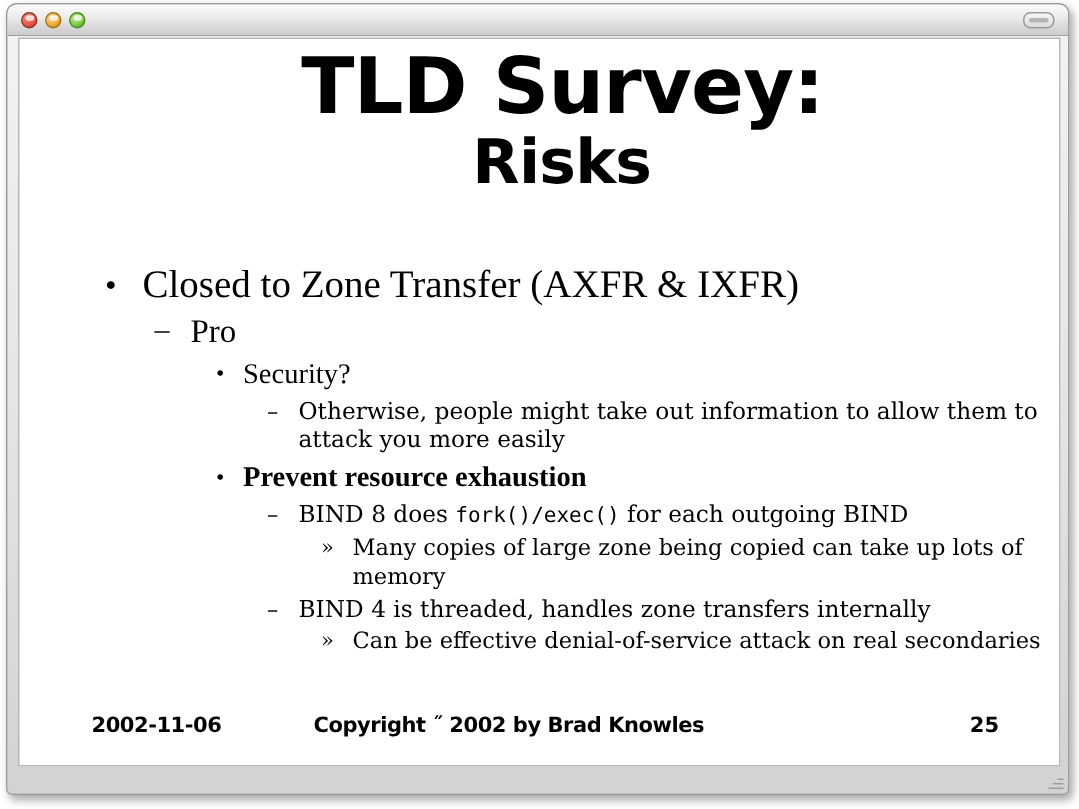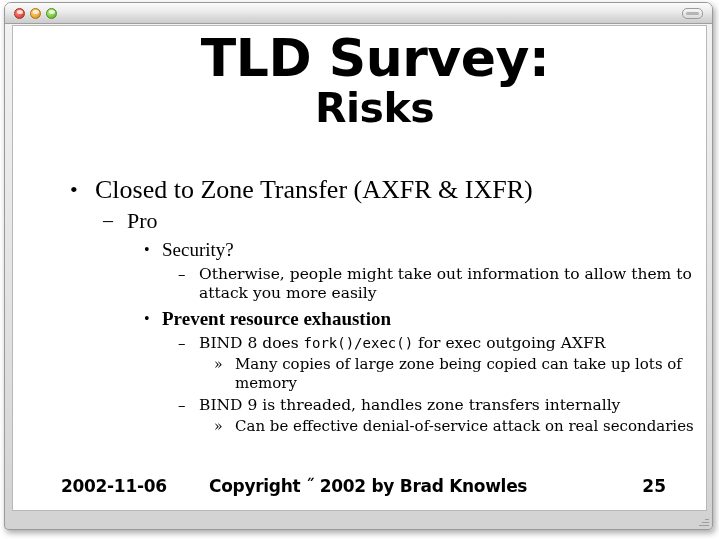--- a/index.html
+++ b/index.html
@@ -222,21 +222,21 @@
 
   
   #footer {
     position: absolute;
     left: 0;
     bottom: 12px;
     width: 695px;
     height: 22px;
     font-family: "DejaVu Sans", "Liberation Sans", sans-serif;
     font-weight: bold;
-    font-size: 17px;
+    font-size: 14px;
     color: #000;
   }
   #footer-date   { position: absolute; left: 48px;  top: 0; letter-spacing: -0.3px; }
   #footer-credit { position: absolute; left: 196px; top: 0; letter-spacing: -0.3px; }
   #footer-page   { position: absolute; right: 42px; top: 0; }
 </style>
 </head>
 <body>
 
 <div id="window">
@@ -277,31 +277,31 @@
         <span class="txt">Otherwise, people might take out information to allow them to attack you more easily</span>
       </div>
 
       <div class="row lvl3">
         <span class="bul">•</span>
         <span class="txt bold">Prevent resource exhaustion</span>
       </div>
 
       <div class="row lvl4">
         <span class="bul">–</span>
-        <span class="txt"><span>BIND 8 does </span><span class="mono">fork()/exec()</span><span> for exec outgoing AXFR</span></span>
+        <span class="txt"><span>BIND 8 does </span><span class="mono">fork()/exec()</span><span> for each outgoing BIND</span></span>
       </div>
 
       <div class="row lvl5">
         <span class="bul">»</span>
         <span class="txt">Many copies of large zone being copied can take up lots of memory</span>
       </div>
 
       <div class="row lvl4">
         <span class="bul">–</span>
-        <span class="txt">BIND 9 is threaded, handles zone transfers internally</span>
+        <span class="txt">BIND 4 is threaded, handles zone transfers internally</span>
       </div>
 
       <div class="row lvl5">
         <span class="bul">»</span>
         <span class="txt">Can be effective denial-of-service attack on real secondaries</span>
       </div>
 
     </div>
 
     <div id="footer">

